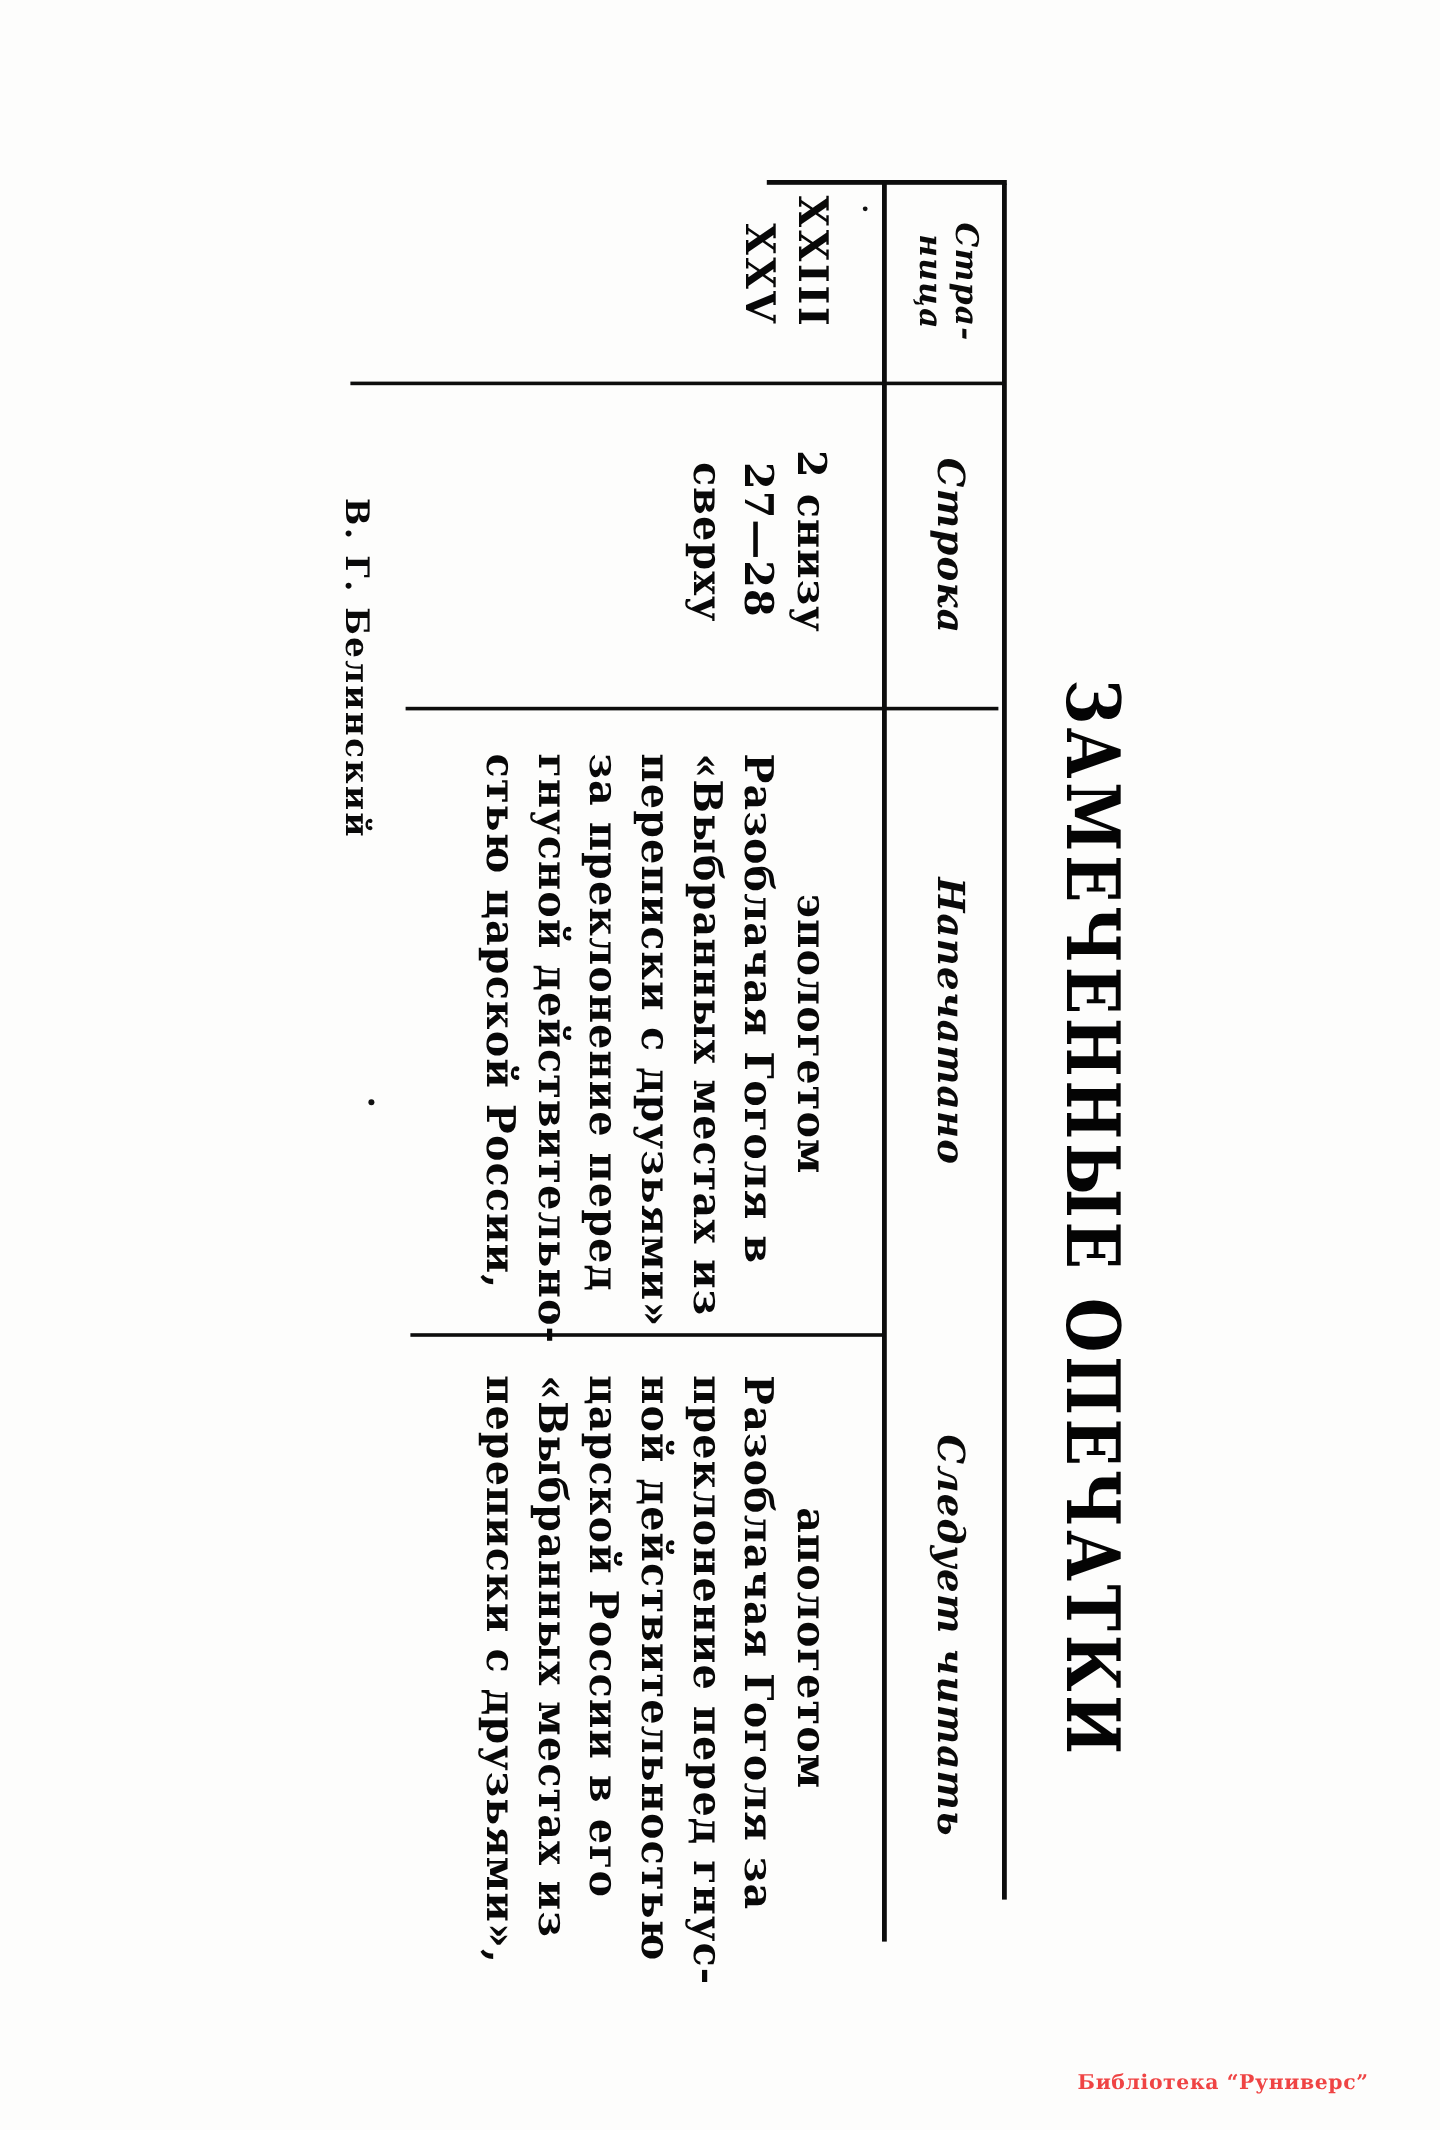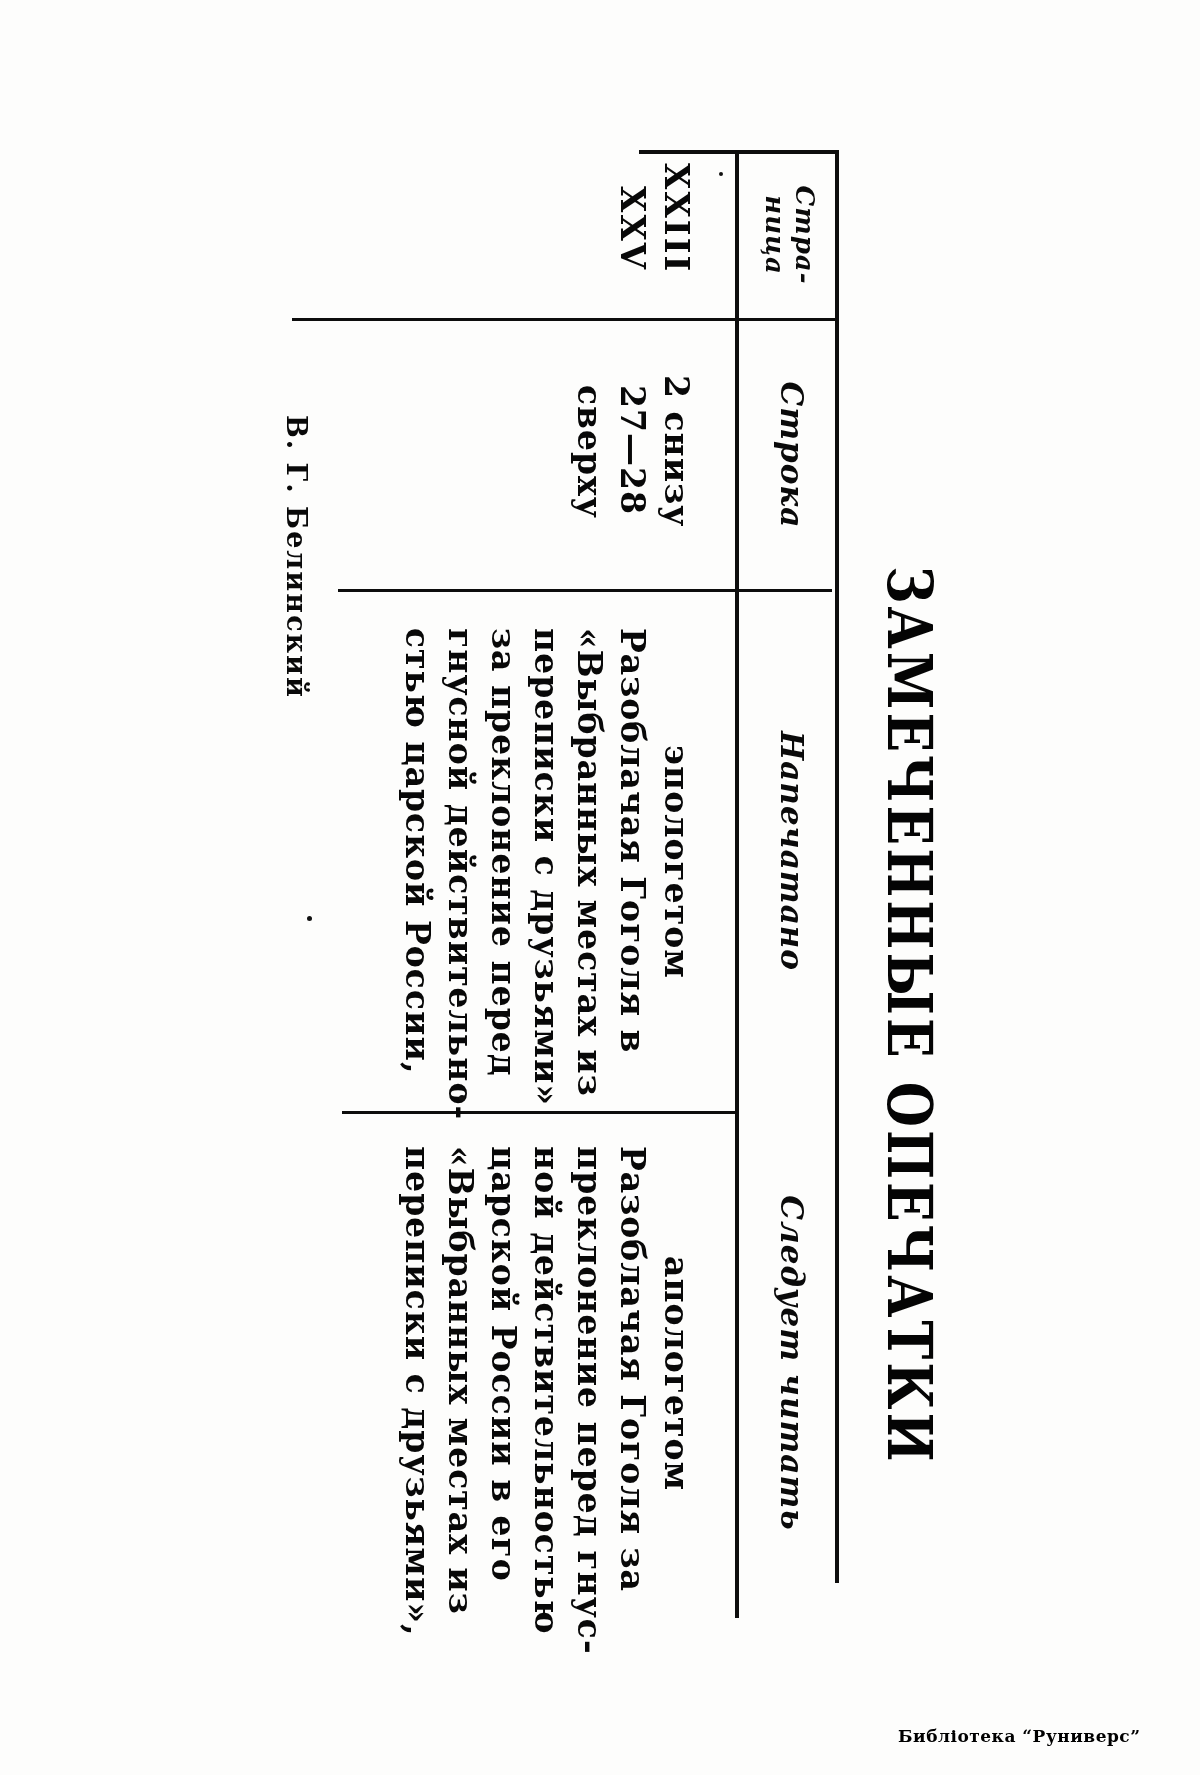--- a/index.html
+++ b/index.html
@@ -48,21 +48,21 @@
   .signature {
     position: absolute; left: 415px; top: 888px;
     font-weight: bold; font-size: 27px; letter-spacing: 2px; color: #090909;
     white-space: nowrap;
   }
 
   .dot { position: absolute; background: #111; border-radius: 50%; }
 
   .watermark {
     position: absolute; left: 898px; top: 1726px;
-    font-size: 17px; font-weight: bold; color: #000000;
+    font-size: 17px; font-weight: bold; color: #ef4444;
     letter-spacing: 0.5px; white-space: nowrap;
   }
 </style>
 </head>
 <body>
 
 <div class="viewport">
   <div class="page">
 
     <div class="title">ЗАМЕЧЕННЫЕ ОПЕЧАТКИ</div>

